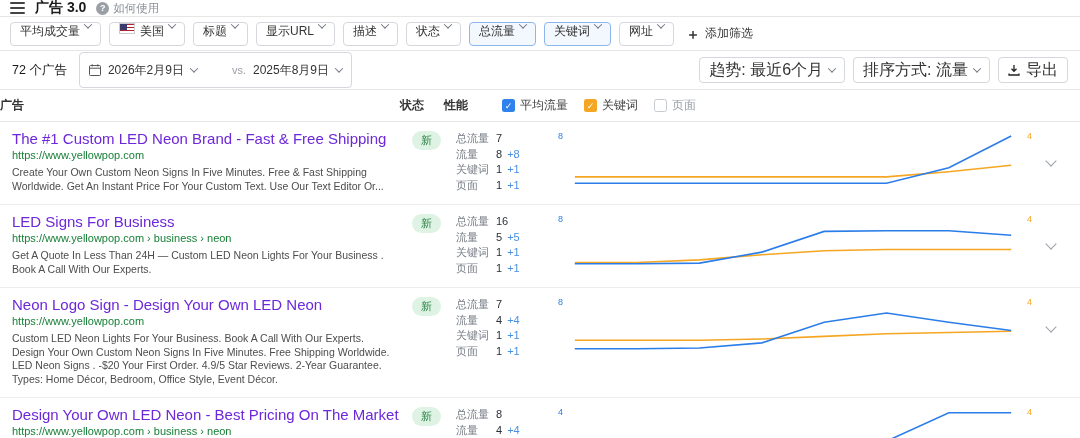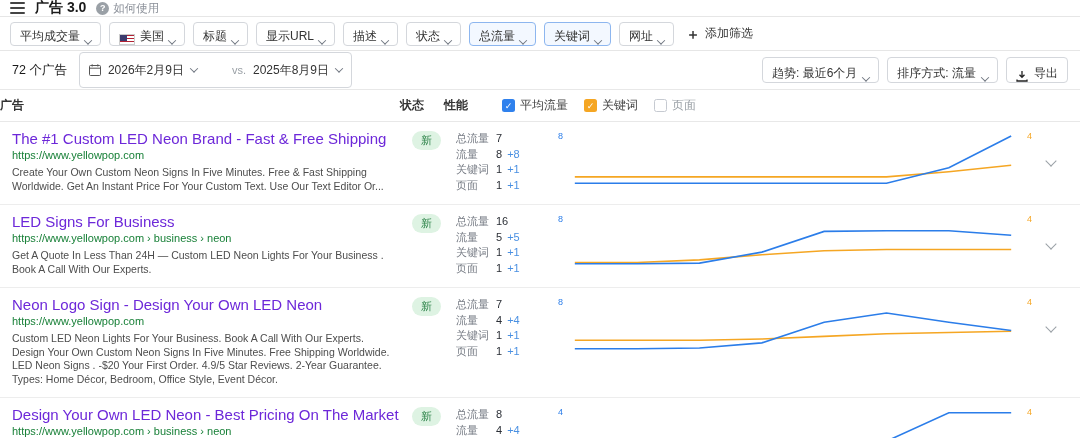--- a/index.html
+++ b/index.html
@@ -12,43 +12,43 @@
   .hamburger { width:15px; display:flex; flex-direction:column; gap:3px; cursor:pointer; }
   .hamburger i { display:block; height:2px; background:#444; border-radius:1px; }
   .app-title { font-size:14px; font-weight:bold; color:#1a1a1a; }
   .help { display:flex; align-items:center; gap:4px; color:#8a8f98; font-size:11.5px; }
   .help-q { width:13px; height:13px; border-radius:50%; background:#9aa0a6; color:#fff;
     font-size:9px; display:inline-flex; align-items:center; justify-content:center; font-weight:bold; }
 
   
   .filterbar { height:34px; display:flex; align-items:center; gap:8px; padding:0 10px;
     border-bottom:1px solid #e6e6e6; }
-  .chip { display:inline-flex; align-items:flex-end; gap:5px; height:24px; padding:0 9px;
+  .chip { display:inline-flex; align-items:flex-start; gap:5px; height:24px; padding:0 9px;
     background:#fff; border:1px solid #d4d7dc; border-radius:4px; font-size:12px; color:#333;
     cursor:pointer; white-space:nowrap; }
   .chip.active { border-color:#8db6ef; background:#f3f8ff; }
   .chev { width:6px; height:6px; border-right:1.4px solid #707680; border-bottom:1.4px solid #707680;
     transform:rotate(45deg) translate(-1px,-1px); display:inline-block; }
   .flag { width:16px; height:11px; display:inline-block; position:relative; flex:none;
     background:repeating-linear-gradient(#b22234 0 1.5px,#fff 1.5px 3px); border:0.5px solid #ccc; }
   .flag::after { content:""; position:absolute; left:0; top:0; width:7px; height:6px; background:#3c3b6e; }
   .add-filter { display:inline-flex; align-items:center; gap:5px; color:#333; font-size:12px;
     cursor:pointer; margin-left:4px; }
   .plus { font-size:14px; font-weight:bold; color:#333; line-height:1; }
 
   
   .toolbar { height:38px; display:flex; align-items:center; padding:0 12px; gap:12px; }
   .ads-count { font-weight:normal; font-size:12.5px; color:#1a1a1a; white-space:nowrap; }
   .datebox { display:inline-flex; align-items:center; gap:7px; height:36px; padding:0 9px;
     border:1px solid #d4d7dc; border-radius:4px; cursor:pointer; }
   .datebox .vs { color:#9aa0a6; font-size:11px;margin-left:28px; }
   .cal-icon { width:12px; height:12px; flex:none; }
   .toolbar-right { margin-left:auto; display:flex; align-items:center; gap:8px; }
-  .tbtn { display:inline-flex; align-items:flex-end; gap:6px; height:26px; padding:0 9px;
-    border:1px solid #d4d7dc; border-radius:4px; background:#fff; font-size:12px; color:#333; cursor:pointer; }
+  .tbtn { display:inline-flex; align-items:center; gap:6px; height:26px; padding:0 9px;
+    border:1px solid #d4d7dc; border-radius:4px; background:#fff; font-size:16px; color:#333; cursor:pointer; }
   .dl-icon { width:12px; height:12px; flex:none; }
 
   
   .thead { display:flex; align-items:center; border-top:1px solid #e8e8e8; border-bottom:1px solid #e8e8e8;
     padding:7px 0; font-weight:bold; font-size:12px; color:#333; }
   .col-ad { flex:0 0 400px; }
   .col-status { flex:0 0 44px; }
   .col-metrics { flex:0 0 100px; }
   .col-chart { flex:1; position:relative; }
   .col-chev { flex:0 0 34px; display:flex; align-items:center; justify-content:center; }

